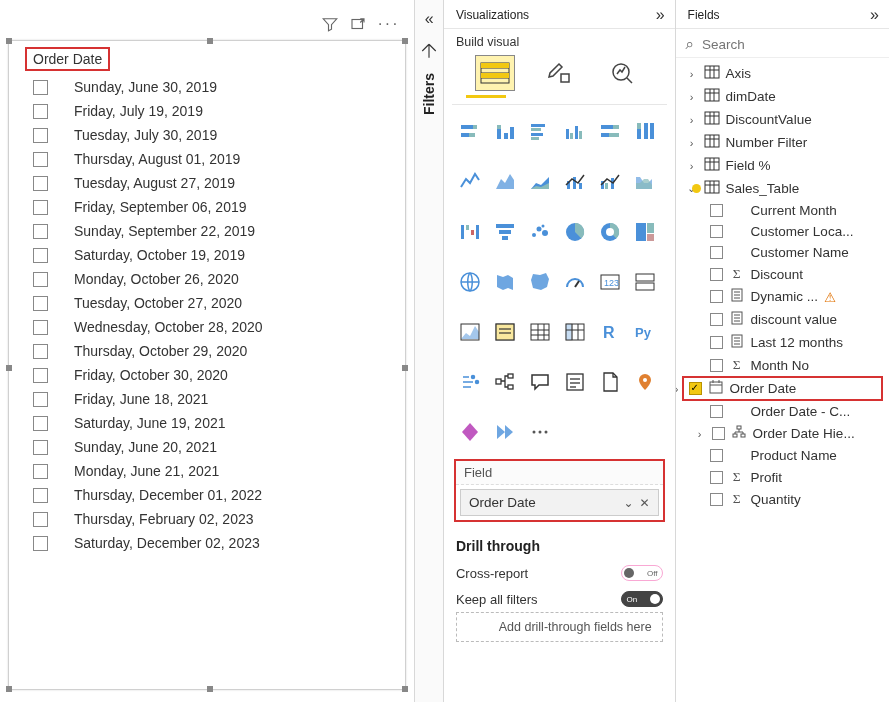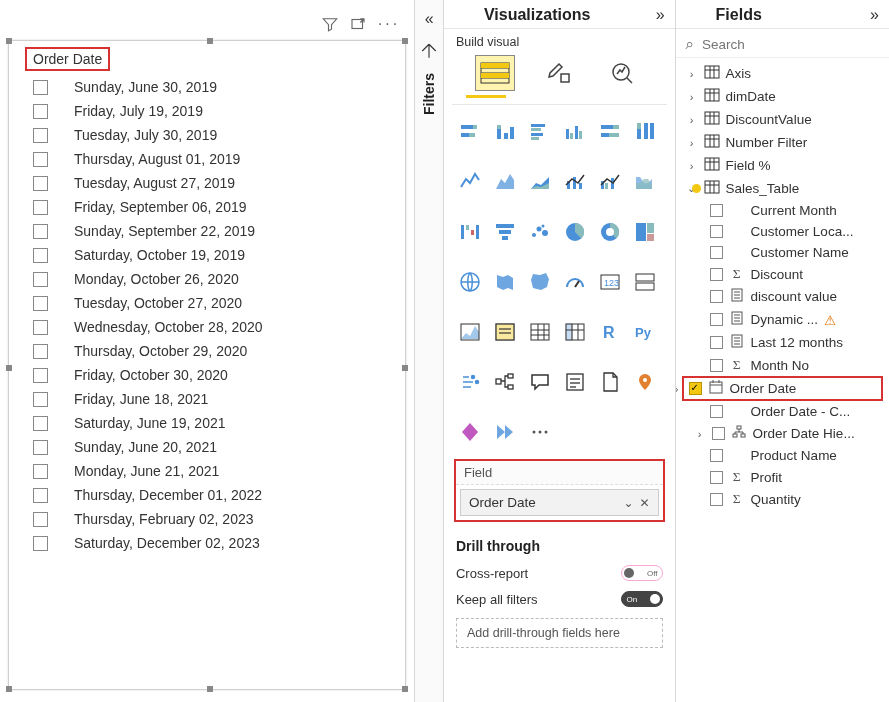--- a/index.html
+++ b/index.html
@@ -22,21 +22,21 @@
 
     
     .filters-rail { width: 30px; border-left: 1px solid #d8d8d8; border-right: 1px solid #d8d8d8; display: flex; flex-direction: column; align-items: center; padding-top: 10px; background: #fafafa; }
     .filters-rail .chev { font-size: 16px; color: #333; }
     .filters-rail .funnel-icon { margin-top: 14px; transform: rotate(0deg); }
     .filters-rail .vlabel { writing-mode: vertical-rl; transform: rotate(180deg); font-size: 14px; font-weight: 600; color: #222; margin-top: 10px;}
 
     
     .viz-pane { width: 236px; border-right: 1px solid #d8d8d8; display: flex; flex-direction: column; }
     .pane-header { display: flex; justify-content: space-between; align-items: center; padding: 6px 10px 4px 12px; border-bottom: 1px solid #e6e6e6; }
-    .pane-header h2 { font-size: 16px; font-weight: 700; color: #222; margin-left: 28px;}
+    .pane-header h2 { font-size: 12px; font-weight: 400; color: #222;}
     .pane-header .chev2 { font-size: 16px; color: #333; }
     .section-label { font-size: 12.5px; color: #333; padding: 6px 0 0 12px; }
     .tabrow { display: flex; gap: 24px; justify-content: center; padding: 6px 10px 4px 10px;}
     .tabrow .tab { width: 40px; height: 36px; display: flex; align-items: center; justify-content: center;}
     .tabrow .tab.active { border: 1px solid #888; background: #fff3b0; }
     .tab-underscore {border-bottom: 3px solid #f2c811; width: 40px; margin-left: 22px; margin-bottom:6px;}
     .divider { border-top: 1px solid #e6e6e6; margin: 0 8px; padding-bottom: 6px;}
 
     .viz-grid { display: grid; grid-template-columns: repeat(6, 28px); gap: 24px 7px; padding: 8px 12px; }
     .viz-grid .vg { width: 28px; height: 26px; display: flex; align-items: center; justify-content: center; color:#444;}
@@ -49,21 +49,21 @@
     .fw-row .fw-ctrls { color:#555; font-size:12px; display:flex; gap:6px; }
 
     .drill-section { padding: 4px 12px 8px 12px; }
     .drill-section h3 { font-size: 14px; font-weight: 600; padding: 4px 0 6px 0;}
     .drill-row { display: flex; justify-content: space-between; align-items: center; padding: 5px 0; font-size: 13px; color:#333;text-align:center;}
     .toggle { width: 42px; height: 16px; border: 1px solid #f9a8d4; border-radius: 9px; position: relative; background:#fff; display:flex; align-items:center;}
     .toggle .knob { width: 10px; height: 10px; border-radius: 50%; background:#666; position:absolute;}
     .toggle .lbl {font-size:8px; color:#666; position:absolute;}
     .toggle.off .knob{left:2px;} .toggle.off .lbl{right:4px;}
     .toggle.on { background:#444; border-color:#444;} .toggle.on .knob{right:2px; background:#fff;} .toggle.on .lbl{left:5px; color:#fff;}
-    .drill-drop { border: 1px dashed #bbb; padding: 7px 10px; font-size: 12.5px; color:#555; margin-top:6px;}
+    .drill-drop { border: 1px dashed #bbb; padding: 7px 10px; font-size: 12.5px; color:#555; text-align:right;}
 
     
     .fields-pane { flex: 1; display: flex; flex-direction: column; }
     .search-row { padding: 6px 10px 4px 10px; display:flex; align-items:center; gap:8px; border-bottom:1px solid #eee;}
     .search-row .srch-icon{ color:#666; font-size:15px;}
     .search-row input { border:none; outline:none; font-size:13.5px; flex:1; color:#555;}
     .fields-tree { flex:1; overflow-y:auto; padding:4px 6px;}
     .tree-row { display:flex; align-items:center; gap:6px; padding:3px 4px; font-size:13.5px; color:#333;}
     .tree-row .chevr { width:12px; color:#555; font-size:11px; text-align:center;}
     .tree-row .tbl-icon { color:#333; }
@@ -621,32 +621,32 @@
         <span>Discount</span>
       </div>
       <div class="tree-row child">
         <span class="chk2"></span>
         <span class="fld-icon"><svg width="14" height="14" stroke="#555" fill="none">
             <rect x="2" y="1" width="10" height="12"></rect>
             <line x1="4" y1="4" x2="10" y2="4"></line>
             <line x1="4" y1="7" x2="10" y2="7"></line>
             <line x1="4" y1="10" x2="10" y2="10"></line>
           </svg></span>
-        <span>discount value</span>
+        <span>Dynamic ...</span> 
+        <span class="warn">⚠</span>
       </div>
       <div class="tree-row child">
         <span class="chk2"></span>
         <span class="fld-icon"><svg width="14" height="14" stroke="#555" fill="none">
             <rect x="2" y="1" width="10" height="12"></rect>
             <line x1="4" y1="4" x2="10" y2="4"></line>
             <line x1="4" y1="7" x2="10" y2="7"></line>
             <line x1="4" y1="10" x2="10" y2="10"></line>
           </svg></span>
-        <span>Dynamic ...</span> 
-        <span class="warn">⚠</span>
+        <span>discount value</span>
       </div>
       <div class="tree-row child">
         <span class="chk2"></span>
         <span class="fld-icon"><svg width="14" height="14" stroke="#555" fill="none">
             <rect x="2" y="1" width="10" height="12"></rect>
             <line x1="4" y1="4" x2="10" y2="4"></line>
             <line x1="4" y1="7" x2="10" y2="7"></line>
             <line x1="4" y1="10" x2="10" y2="10"></line>
           </svg></span>
         <span>Last 12 months</span>

